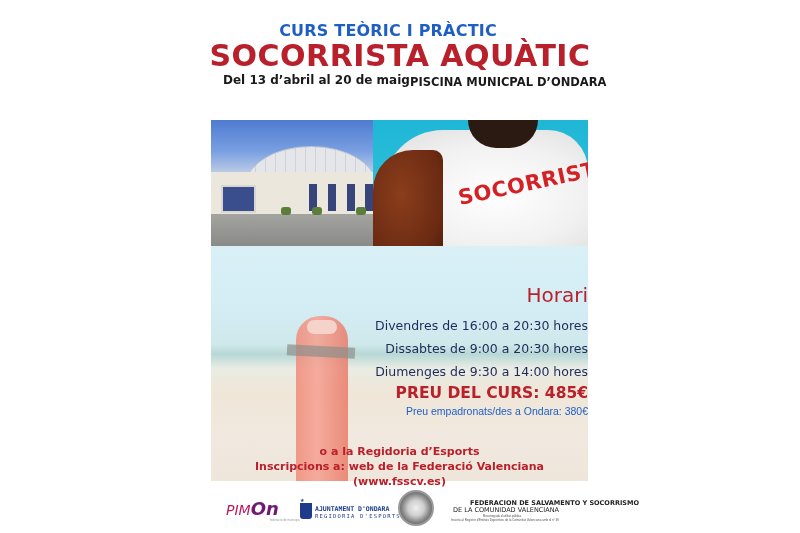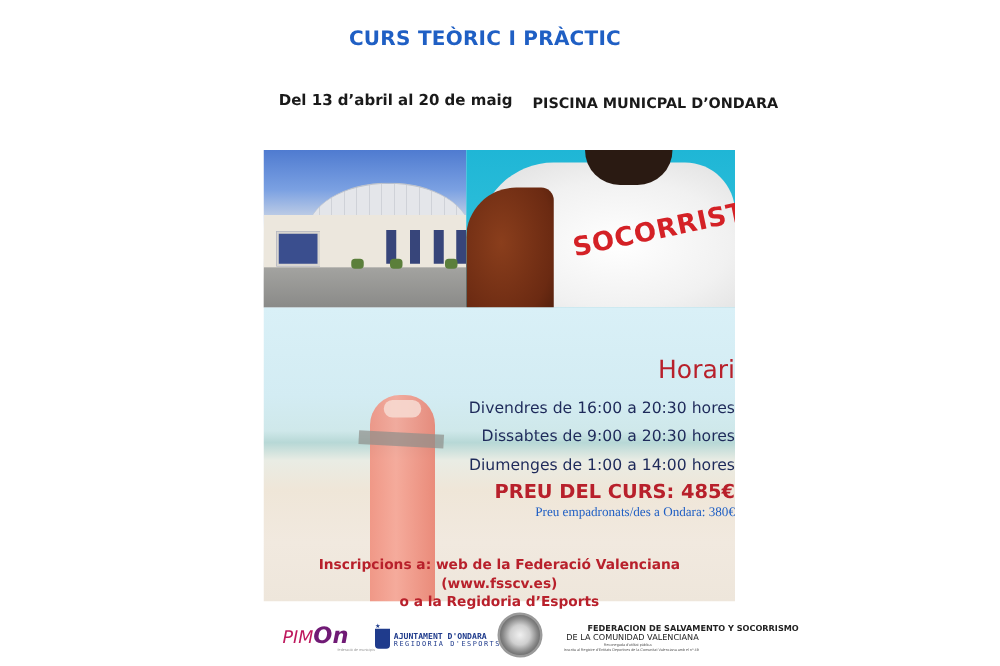--- a/index.html
+++ b/index.html
@@ -20,21 +20,20 @@
     }
     .dates {
       position: absolute; left: 223px; top: 73px;
       color: #1a1a1a; font-weight: bold; font-size: 12px;
       font-family: "DejaVu Sans", sans-serif;
     }
     .venue {
       position: absolute; left: 410px; top: 75px;
       color: #1a1a1a; font-weight: bold; font-size: 11.5px;
       font-family: "DejaVu Sans", sans-serif;
-      padding-left: 16px;
     }
 
     
     .photo-building {
       position: absolute; left: 211px; top: 120px; width: 162px; height: 126px; overflow: hidden;
       background: linear-gradient(180deg, #4f7bd0 0%, #7aa0e2 25%, #c9d4e6 45%, #e8e8e8 50%, #d8d4cc 70%, #8c8c8c 82%, #7b7b7b 100%);
     }
     .bld-roof {
       position: absolute; left: 35px; top: 26px; width: 130px; height: 60px;
       border-radius: 65px 65px 0 0 / 40px 40px 0 0;
@@ -110,21 +109,21 @@
     .sched {
       position: absolute; right: 212px; color: #1e2a5a; font-size: 12.5px;
       font-family: "DejaVu Sans", sans-serif; white-space: nowrap;
     }
     .price {
       position: absolute; right: 212px; top: 384px; color: #b8202b; font-weight: bold;
       font-size: 15.5px; font-family: "DejaVu Sans", sans-serif;
     }
     .price-local {
       position: absolute; right: 212px; top: 405px; color: #1f5fc4;
-      font-size: 10.5px; font-family: Liberation Serif, serif;
+      font-size: 10.5px; font-family: Liberation Sans, sans-serif;
     }
     .inscr {
       position: absolute; left: 211px; width: 377px; top: 444px; text-align: center;
       color: #b8202b; font-weight: bold; font-size: 11px; line-height: 15px;
       font-family: "DejaVu Sans", sans-serif;
     }
 
     
     .logo-pimon {
       position: absolute; left: 226px; top: 498px; height: 28px;
@@ -152,20 +151,21 @@
     .fed-l2 { position: absolute; left: 58px; top: 18px; font-size: 6.5px; font-weight: normal; color: #222; white-space: nowrap; font-family: "DejaVu Sans", sans-serif; }
     .fed-l3 { position: absolute; left: 88px; top: 26px; font-size: 3px; color: #555; white-space: nowrap; }
     .fed-l4 { position: absolute; left: 56px; top: 30px; font-size: 3px; color: #555; white-space: nowrap; }
   </style>
 </head>
 <body>
 
 <div class="poster">
 
   <div class="subtitle">CURS TEÒRIC I PRÀCTIC</div>
+  <div class="title">SOCORRISTA AQUÀTIC</div>
   <div class="dates">Del 13 d’abril al 20 de maig</div>
   <div class="venue">PISCINA MUNICPAL D’ONDARA</div>
 
   <div class="photo-building">
     <div class="bld-roof"></div>
     <div class="bld-front"></div>
     <div class="bld-glass"></div>
     <div class="bld-win" style="left:98px"></div>
     <div class="bld-win" style="left:117px"></div>
     <div class="bld-win" style="left:136px"></div>
@@ -185,28 +185,28 @@
 
   <div class="beach">
     <div class="buoy"></div>
     <div class="buoy-handle"></div>
     <div class="buoy-strap"></div>
   </div>
 
   <div class="horari">Horari</div>
   <div class="sched" style="top:318px">Divendres de 16:00 a 20:30 hores</div>
   <div class="sched" style="top:341px">Dissabtes de 9:00 a 20:30 hores</div>
-  <div class="sched" style="top:364px">Diumenges de 1:00 a 14:00 hores</div>
+  <div class="sched" style="top:364px">Diumenges de 9:30 a 14:00 hores</div>
 
   <div class="price">PREU DEL CURS: 485€</div>
   <div class="price-local">Preu empadronats/des a Ondara: 380€</div>
 
   <div class="inscr">
+    <div>o a la Regidoria d’Esports</div>
     <div>Inscripcions a: web de la Federació Valenciana (www.fsscv.es)</div>
-    <div>o a la Regidoria d’Esports</div>
   </div>
 
   <div class="logo-pimon">
     <span class="pim">PIM</span><span class="on">On</span>
     <span class="pimon-tag">federació de municipis</span>
   </div>
 
   <div class="logo-ajunt">
     <span class="ajunt-stars">★ ★ ★</span>
     <div class="ajunt-shield"></div>

